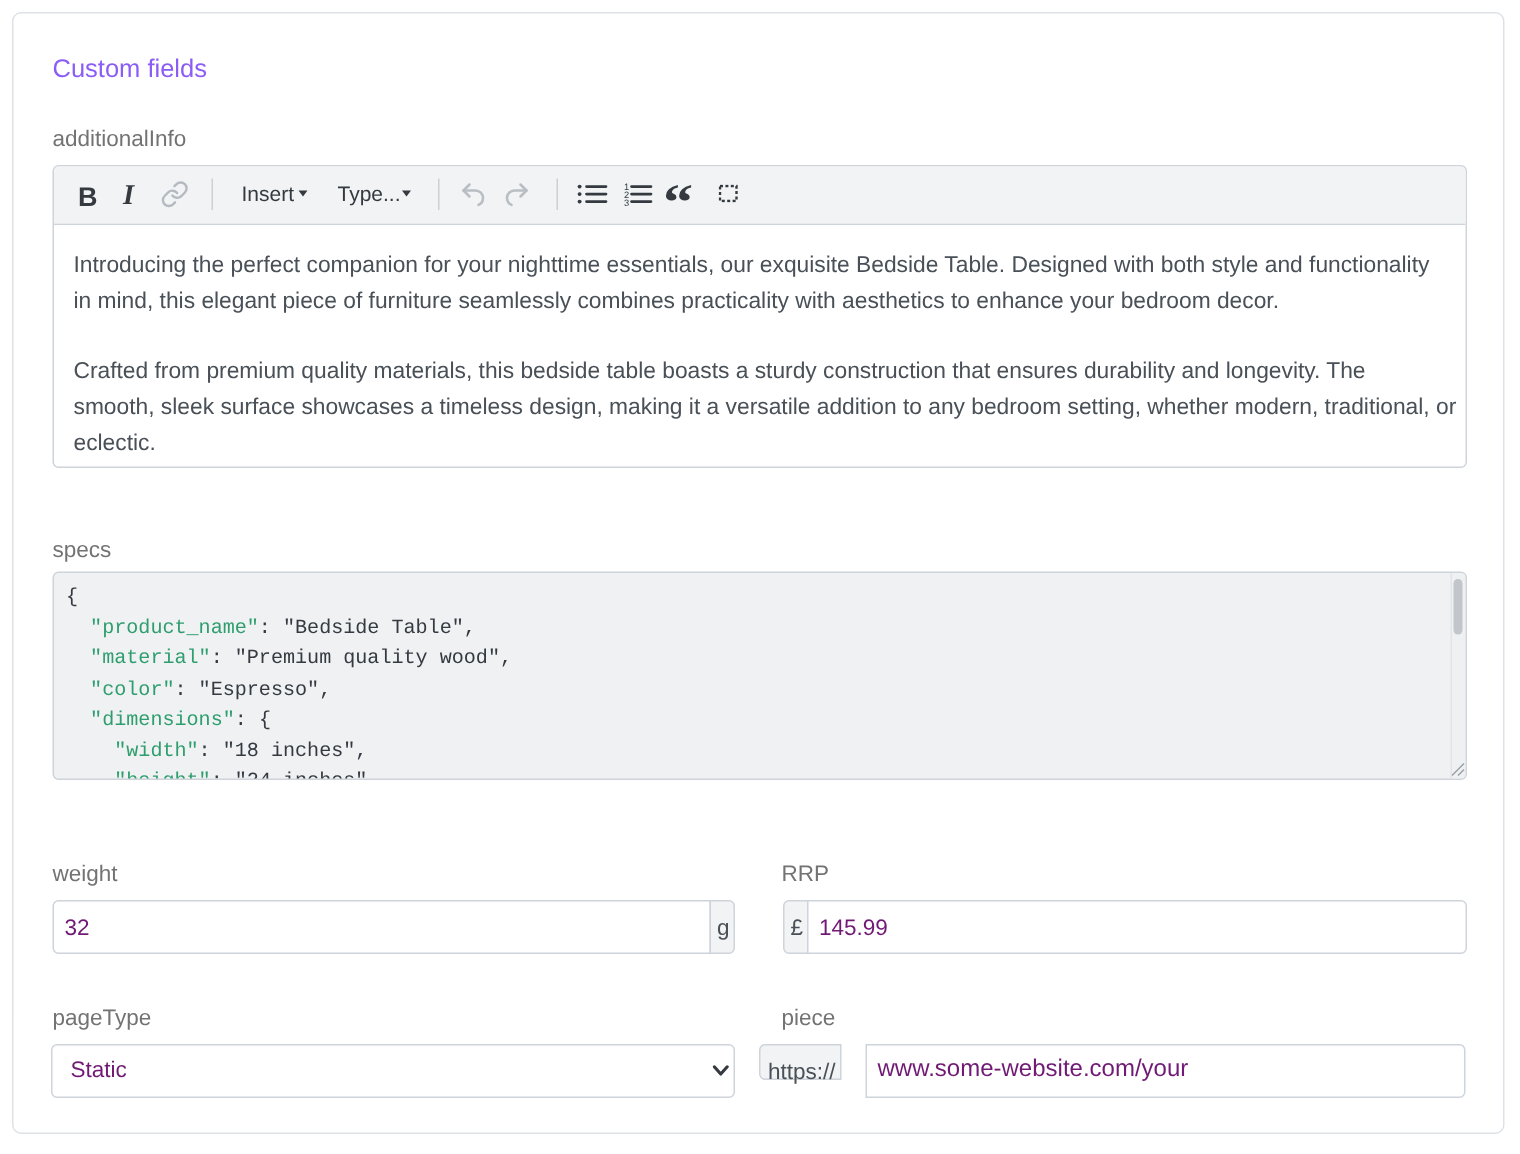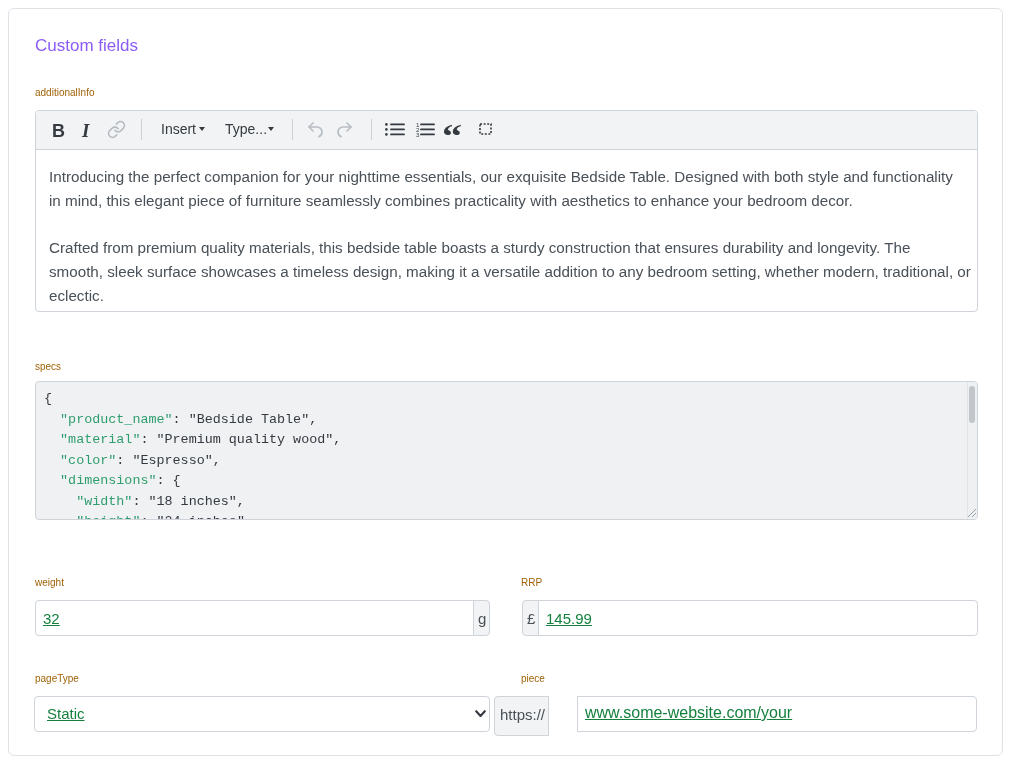--- a/index.html
+++ b/index.html
@@ -2,21 +2,21 @@
 <html><head>
 <meta charset="utf-8">
 <style>
   html,body{margin:0;padding:0;background:#fff;}
   body{width:1013px;height:769px;position:relative;overflow:hidden;
        font-family:"Liberation Sans",sans-serif;}
   .abs{position:absolute;}
   .card{left:8px;top:8px;width:993px;height:746px;background:#fff;
         border:1px solid #dee2e6;border-radius:6px;}
   .h1{left:35px;top:36px;font-size:17px;line-height:20px;color:#8b5cf6;}
-  .lbl{font-size:10px;line-height:22px;color:#a16207;}
+  .lbl{font-size:15px;line-height:22px;color:#737373;}
   
   .editor{left:35px;top:110px;width:941px;height:200px;border:1px solid #ced4da;border-radius:4px;background:#fff;}
   .toolbar{position:absolute;left:0;top:0;right:0;height:38px;background:#f1f3f4;
            border-bottom:1px solid #ced4da;border-radius:3px 3px 0 0;}
   .sep{position:absolute;top:8px;width:1px;height:21px;background:#ccd1d6;}
   .tbtxt{position:absolute;font-size:14px;line-height:14px;color:#343a40;text-align:center;}
   .caret{position:absolute;width:0;height:0;border-left:3.5px solid transparent;
          border-right:3.5px solid transparent;border-top:4px solid #343a40;}
   .edbody{position:absolute;left:0;top:39px;right:0;bottom:0;padding:15px 13px 0 13px;
           font-size:15.2px;line-height:24px;color:#495057;overflow:hidden;}
@@ -24,21 +24,21 @@
   
   .specs{left:35px;top:381px;width:941px;height:137px;background:#eff1f3;
          border:1px solid #ced4da;border-radius:4px;overflow:hidden;}
   .code{position:absolute;left:8px;top:7px;font-family:"Liberation Mono",monospace;
         font-size:13.4px;line-height:20.5px;color:#343a40;white-space:pre;}
   .k{color:#2f9e6e;}
   .sbtrack{position:absolute;right:0;top:0;width:9px;bottom:0;background:#eef0f2;border-left:1px solid #e2e5e8;}
   .sbthumb{position:absolute;right:2px;top:4px;width:6px;height:37px;background:#c2c6ca;border-radius:3px;}
   
   .ctl{background:#fff;border:1px solid #ced4da;border-radius:4px;box-sizing:border-box;}
-  .val{position:absolute;font-size:15px;line-height:15px;color:#15803d;text-decoration:underline;}
+  .val{position:absolute;font-size:15px;line-height:15px;color:#701a75;}
   .addon{position:absolute;top:0;bottom:0;background:#f1f3f4;border:1px solid #ced4da;
          box-sizing:border-box;color:#495057;font-size:15px;}
 </style>
 </head>
 <body>
   <div class="abs card"></div>
   <div class="abs h1">Custom fields</div>
   <div class="abs lbl" style="left:35px;top:82px;">additionalInfo</div>
 
   <div class="abs editor">
@@ -121,17 +121,17 @@
   <div class="abs val" style="left:546px;top:611px;">145.99</div>
 
   <div class="abs lbl" style="left:35px;top:668px;">pageType</div>
   <div class="abs ctl" style="left:34px;top:696px;width:456px;height:36px;"></div>
   <div class="abs val" style="left:47px;top:706px;">Static</div>
   <svg style="position:absolute;left:475px;top:710px;" width="11" height="8" viewBox="0 0 11 8" fill="none" stroke="#343a40" stroke-width="2.1" stroke-linecap="round" stroke-linejoin="round">
     <path d="m1.2 1.2 4.3 4.8 4.3-4.8"></path>
   </svg>
 
   <div class="abs lbl" style="left:521px;top:668px;">piece</div>
-  <div class="abs addon" style="left:494px;top:696px;width:55px;height:40px;border-radius:4px 0 0 4px;">
+  <div class="abs addon" style="left:506px;top:696px;width:55px;height:24px;border-radius:4px 0 0 4px;">
     <span style="position:absolute;left:5px;top:10px;line-height:15px;">https://</span>
   </div>
   <div class="abs ctl" style="left:577px;top:696px;width:400px;height:36px;border-radius:0 4px 4px 0;"></div>
   <div class="abs val" style="left:585px;top:705px;font-size:16px;line-height:16px;">www.some-website.com/your</div>
 
 </body></html>

